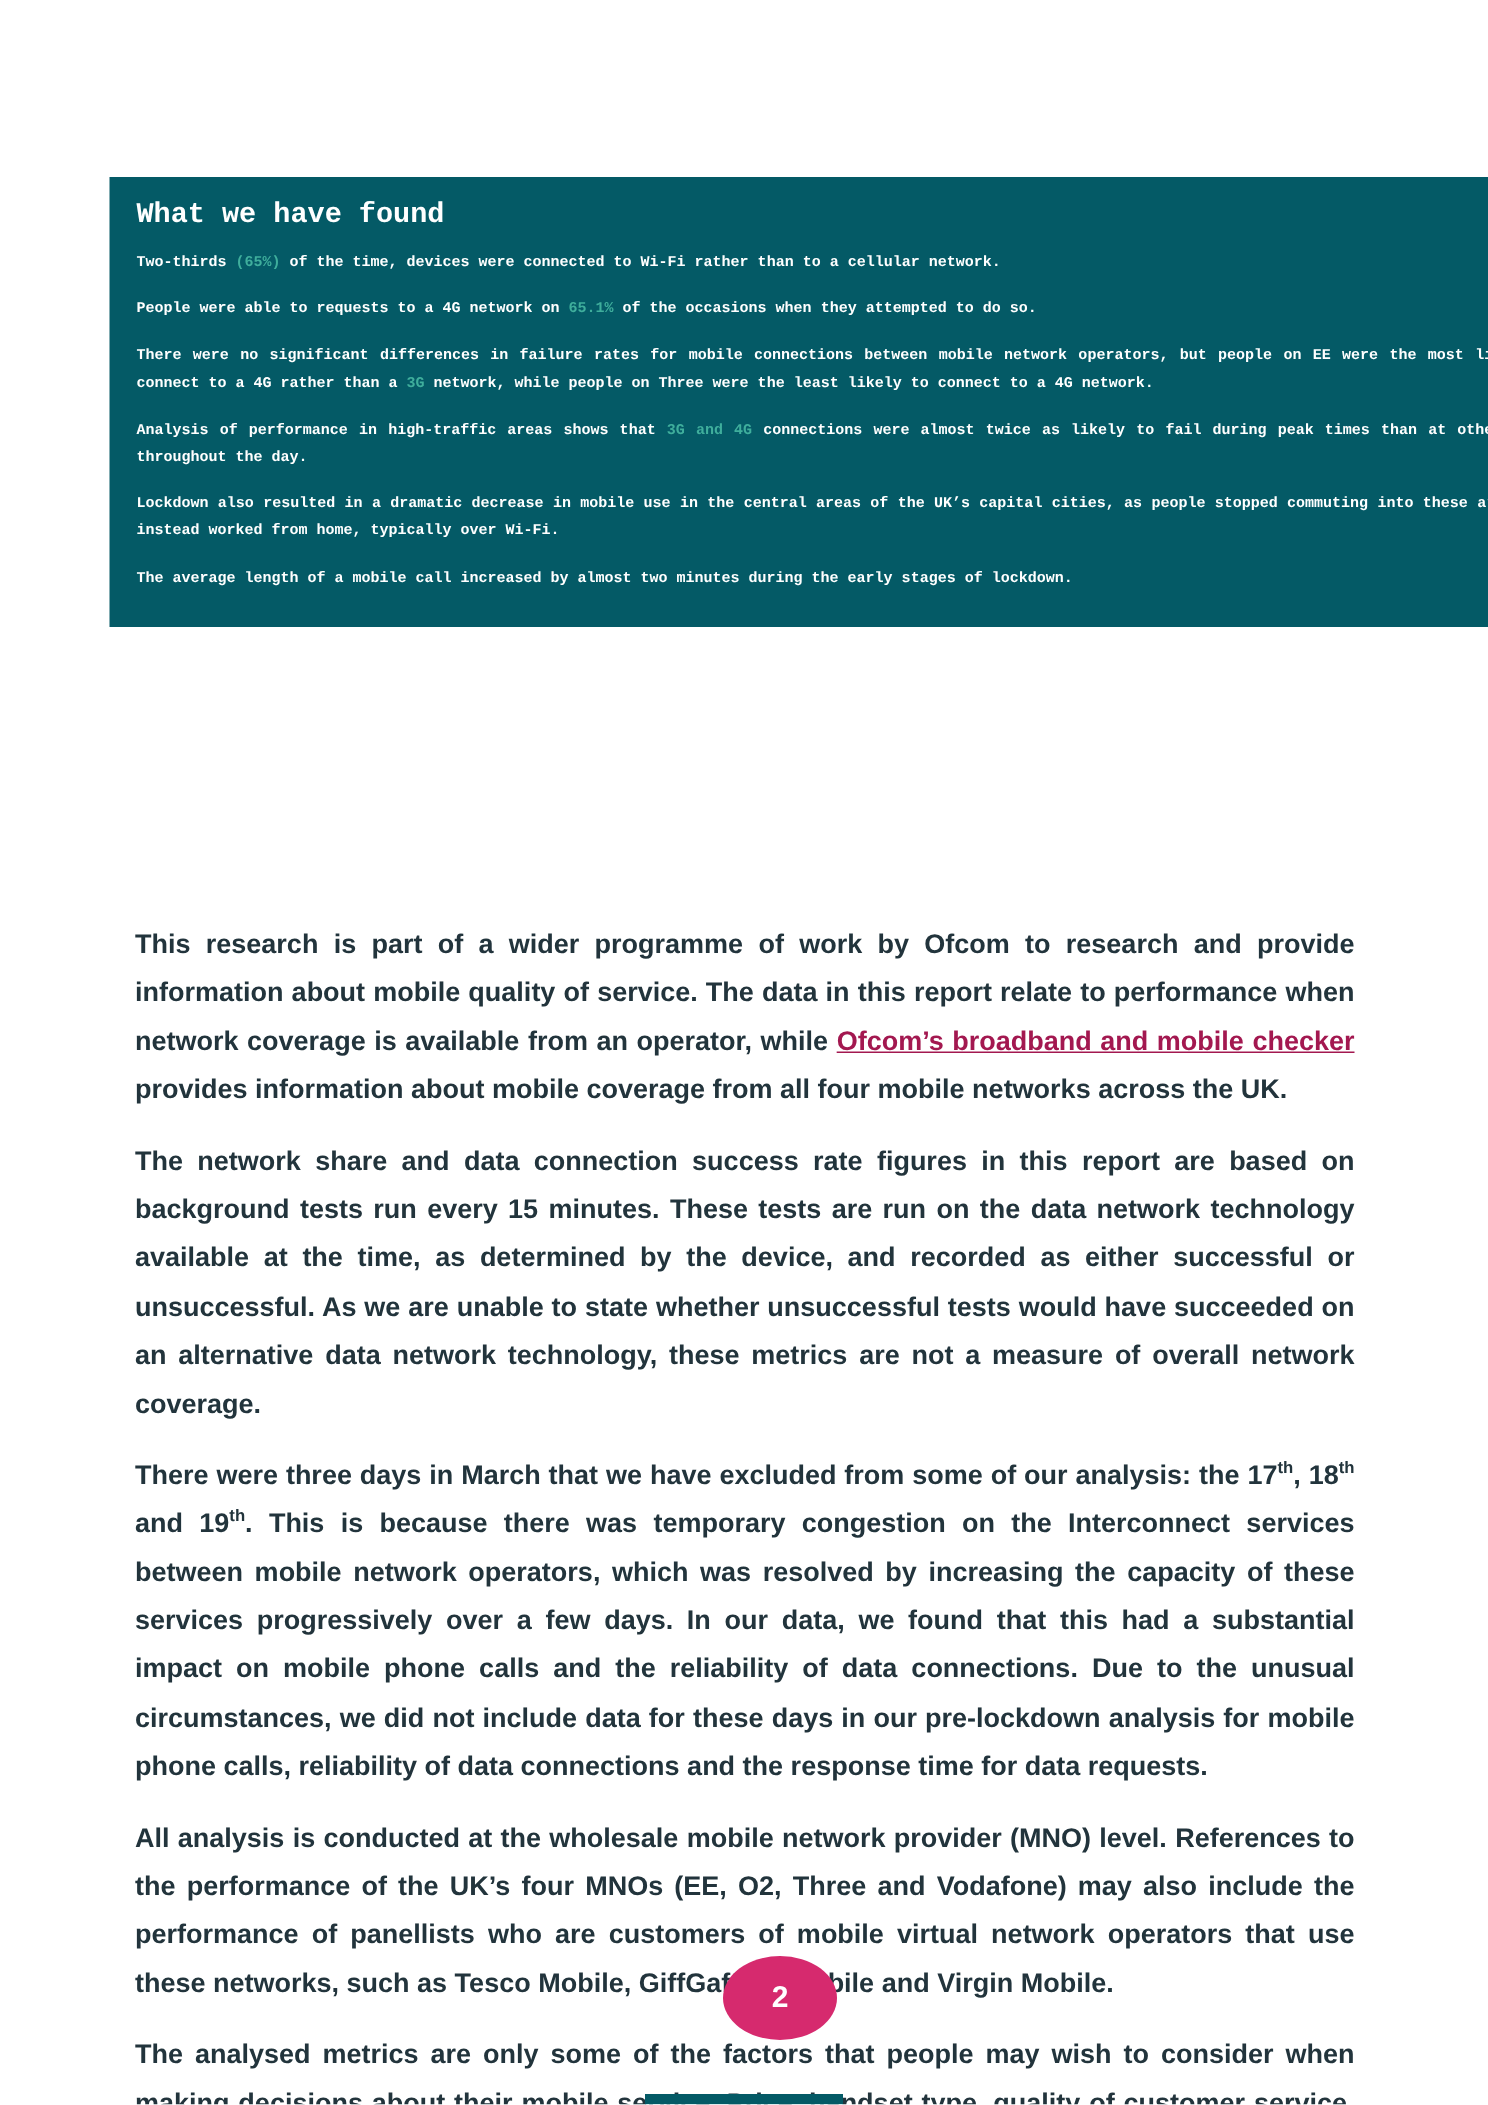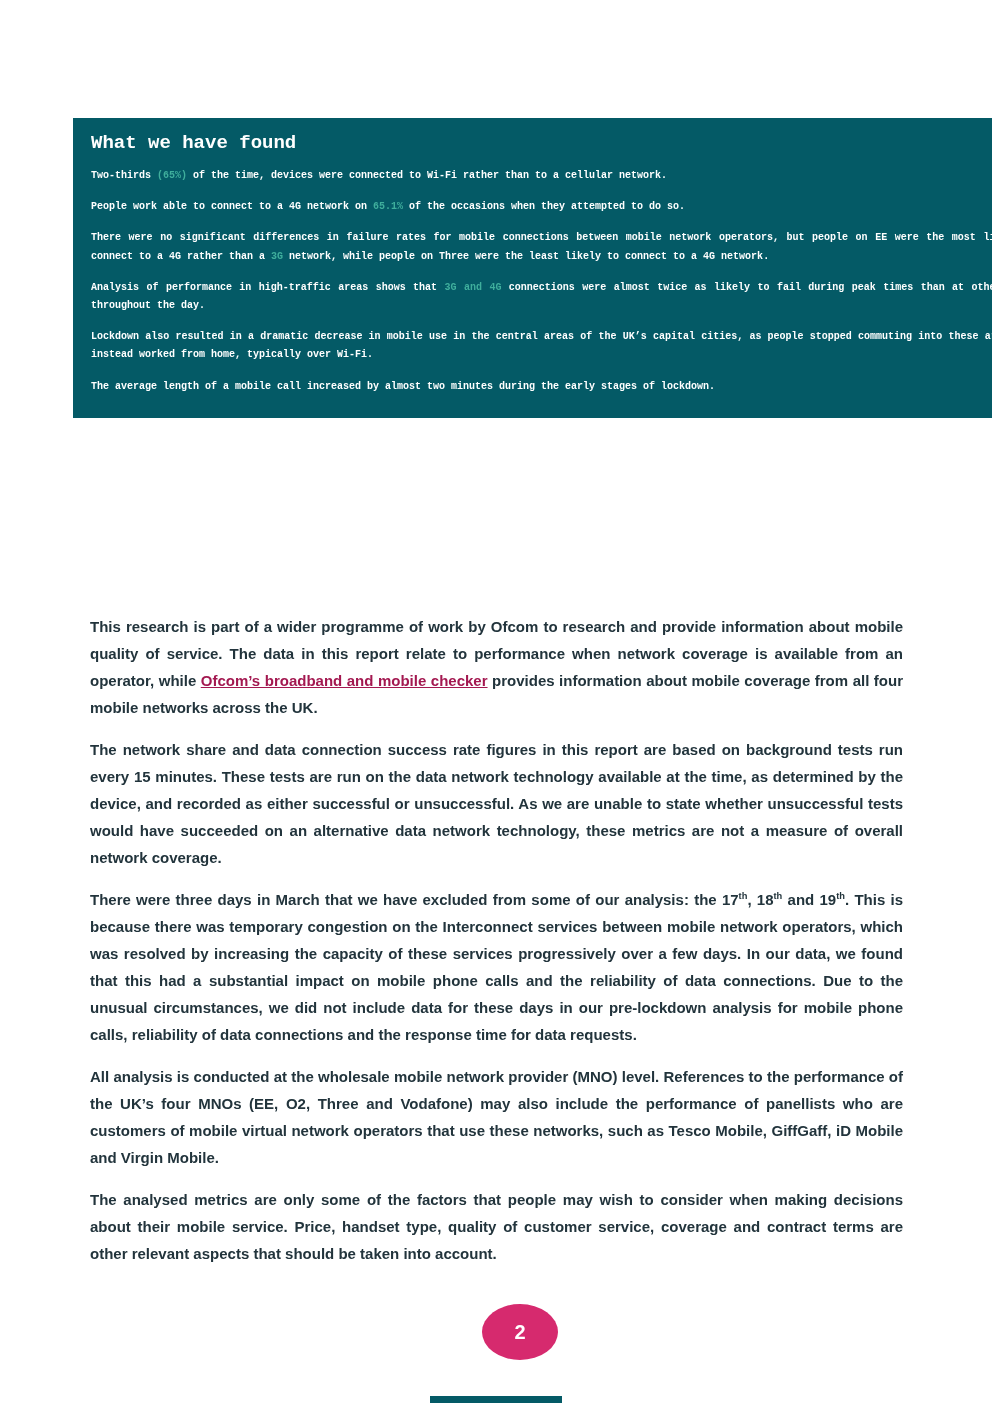--- a/index.html
+++ b/index.html
@@ -50,21 +50,21 @@
     color: var(--heading, #a31850);
   }
   .notes-body {
     position: absolute;
     left: 90px;
     top: 598px;
     width: 813px;
   }
   .notes-body p {
     margin: 15px 0 0 0;
-    font-size: 15px;
+    font-size: 18px;
     font-weight: bold;
     line-height: 1.8;
     color: #22343c;
     text-align: justify;
   }
   .notes-body a.link {
     color: var(--heading, #a31850);
     text-decoration: underline;
     font-weight: bold;
   }
@@ -98,21 +98,21 @@
 </style>
 </head>
 <body>
 
 <div class="page">
 
   <section class="found-box">
     <h2>What we have found</h2>
     <div>
         <p><span>Two-thirds </span><span class="accent">(65%)</span><span> of the time, devices were connected to Wi-Fi rather than to a cellular network.</span></p>
-        <p><span>People work able to connect to a 4G network on </span><span class="accent">65.1%</span><span> of the occasions when they attempted to do so.</span></p>
+        <p><span>People were able to requests to a 4G network on </span><span class="accent">65.1%</span><span> of the occasions when they attempted to do so.</span></p>
         <p><span>There were no significant differences in failure rates for mobile connections between mobile network operators, but people on EE were the most likely to connect to a 4G rather than a </span><span class="accent">3G</span><span> network, while people on Three were the least likely to connect to a 4G network.</span></p>
         <p><span>Analysis of performance in high-traffic areas shows that </span><span class="accent">3G and 4G</span><span> connections were almost twice as likely to fail during peak times than at other times throughout the day.</span></p>
         <p><span>Lockdown also resulted in a dramatic decrease in mobile use in the central areas of the UK’s capital cities, as people stopped commuting into these areas and instead worked from home, typically over Wi-Fi.</span></p>
         <p><span>The average length of a mobile call increased by almost two minutes during the early stages of lockdown.</span></p>
       </div>
   </section>
 
 
   <div class="notes-body">
       <p><span>This research is part of a wider programme of work by Ofcom to research and provide information about mobile quality of service. The data in this report relate to performance when network coverage is available from an operator, while </span><a href="#" class="link">Ofcom’s broadband and mobile checker</a><span> provides information about mobile coverage from all four mobile networks across the UK.</span></p>

